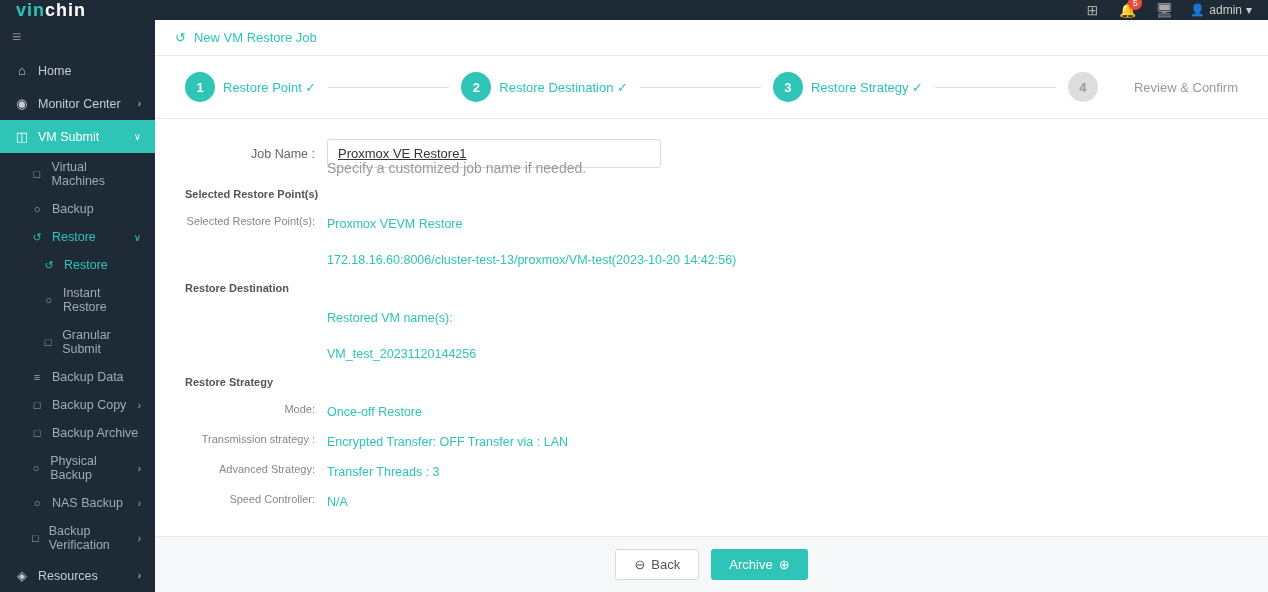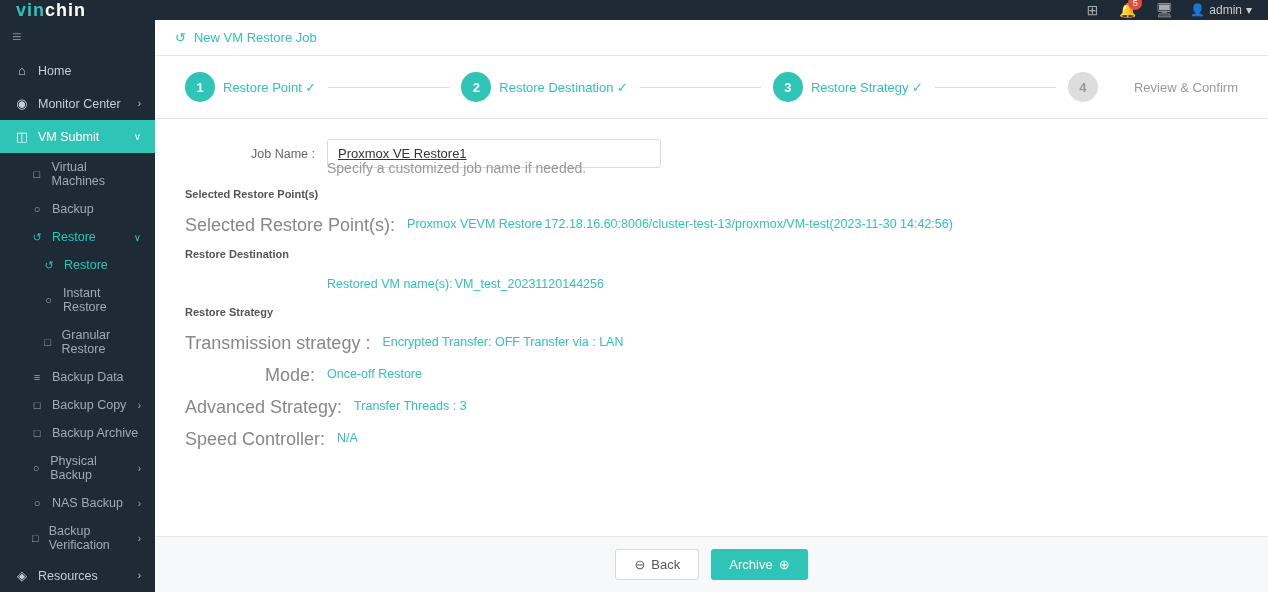--- a/index.html
+++ b/index.html
@@ -227,31 +227,31 @@
 
     
     .data-row {
       display: flex;
       margin-bottom: 10px;
       gap: 12px;
     }
     .data-label {
       text-align: right;
       color: #888;
-      font-size: 18px;
+      font-size: 11px;
       min-width: 130px;
       padding-top: 1px;
       flex-shrink: 0;
     }
     .data-value {
       color: #2ec4b6;
       font-size: 12.5px;
       line-height: 1.6;
     }
-    .data-value.multi { display: flex; flex-direction: row; gap: 2px; }
+    .data-value.multi { display: flex; flex-direction: column; gap: 16px; }
 
     
     .form-footer {
       background: #f7f8fa;
       border-top: 1px solid #e8e8e8;
       padding: 12px 30px;
       display: flex;
       justify-content: center;
       gap: 12px;
       flex-shrink: 0;
@@ -338,21 +338,21 @@
     <div class="sidebar-subitem active-sub" style="padding-left:42px">
       <span class="sub-icon">↺</span>
       <span>Restore</span>
     </div>
     <div class="sidebar-subitem" style="padding-left:42px">
       <span class="sub-icon">○</span>
       <span>Instant Restore</span>
     </div>
     <div class="sidebar-subitem" style="padding-left:42px">
       <span class="sub-icon">□</span>
-      <span>Granular Restore</span>
+      <span>Granular Submit</span>
     </div>
     <div class="sidebar-subitem">
       <span class="sub-icon">≡</span>
       <span>Backup Data</span>
     </div>
     <div class="sidebar-subitem">
       <span class="sub-icon">□</span>
       <span>Backup Copy</span>
       <span style="margin-left:auto;font-size:10px">›</span>
     </div>
@@ -418,41 +418,41 @@
         <label class="field-label">Job Name :</label>
         <input class="field-input" type="text" value="Proxmox VE Restore1" style="">
       </div>
       <div class="field-hint">Specify a customized job name if needed.</div>
 
       <div class="section-header">Selected Restore Point(s)</div>
       <div class="data-row">
         <span class="data-label">Selected Restore Point(s):</span>
         <div class="data-value multi">
           <span>Proxmox VEVM Restore</span>
-          <span>172.18.16.60:8006/cluster-test-13/proxmox/VM-test(2023-11-30 14:42:56)</span>
+          <span>172.18.16.60:8006/cluster-test-13/proxmox/VM-test(2023-10-20 14:42:56)</span>
         </div>
       </div>
 
       <div class="section-header">Restore Destination</div>
       <div class="data-row">
         <span class="data-label"></span>
         <div class="data-value multi">
           <span>Restored VM name(s):</span>
           <span>VM_test_20231120144256</span>
         </div>
       </div>
 
       <div class="section-header">Restore Strategy</div>
       <div class="data-row">
+        <span class="data-label">Mode:</span>
+        <span class="data-value">Once-off Restore</span>
+      </div>
+      <div class="data-row">
         <span class="data-label">Transmission strategy :</span>
         <span class="data-value">Encrypted Transfer: OFF Transfer via : LAN</span>
-      </div>
-      <div class="data-row">
-        <span class="data-label">Mode:</span>
-        <span class="data-value">Once-off Restore</span>
       </div>
       <div class="data-row">
         <span class="data-label">Advanced Strategy:</span>
         <span class="data-value">Transfer Threads : 3</span>
       </div>
       <div class="data-row">
         <span class="data-label">Speed Controller:</span>
         <span class="data-value">N/A</span>
       </div>
 

